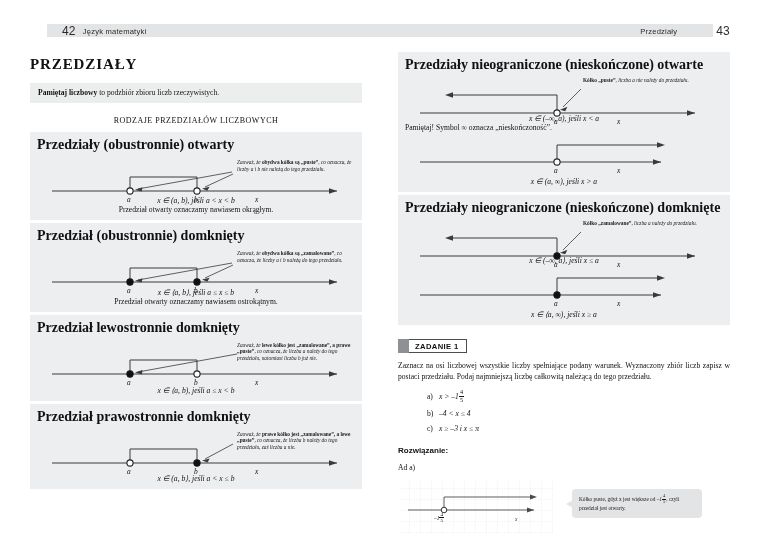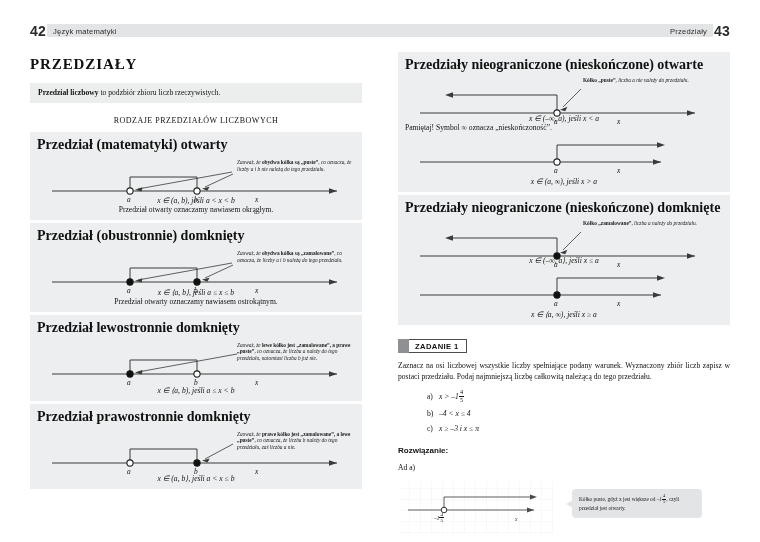--- a/index.html
+++ b/index.html
@@ -25,21 +25,21 @@
     position:relative; height:14px; margin-top:24px;
     display:flex; align-items:center; gap:7px;
     font-family:"Liberation Sans", sans-serif;
     font-size:7.5px; letter-spacing:.2px; color:#2b2b2b;
   }
   .runhead .bar {
     position:absolute; top:0; height:13px; background:#e3e4e6;
   }
   .runhead-left .bar { left:17px; right:-18px; }
   .runhead-right .bar { left:-18px; right:17px; }
-  .runhead .folio { position:relative; z-index:2; font-weight:700; font-size:14px; }
+  .runhead .folio { position:relative; z-index:2; font-weight:400; font-size:12px;margin-left:32px; }
   .runhead .titletxt { position:relative; z-index:2; font-size:7.6px; }
   .runhead-right { justify-content:flex-end; }
 
   
   h1.chapter {
     font-size:15px; font-weight:700; letter-spacing:.9px;
     margin:18px 0 10px 0; font-family:"Liberation Serif", serif;
   }
 
   .defbox {
@@ -119,27 +119,27 @@
 
     <div class="runhead runhead-left">
       <div class="bar"></div>
       <span class="folio">42</span>
       <span class="titletxt">Język matematyki</span>
     </div>
 
     <h1 class="chapter">PRZEDZIAŁY</h1>
 
     <div class="defbox">
-      <b>Przedział liczbowy</b><span> to podzbiór zbioru liczb rzeczywistych.</span>
+      <b>Pamiętaj liczbowy</b><span> to podzbiór zbioru liczb rzeczywistych.</span>
     </div>
 
     <div class="section-title">RODZAJE PRZEDZIAŁÓW LICZBOWYCH</div>
 
     <div class="panel">
-      <h3>Przedział (matematyki) otwarty</h3>
+      <h3>Przedziały (obustronnie) otwarty</h3>
       <svg width="330" height="52" viewBox="0 0 330 52">
         <line x1="15" y1="38" x2="300" y2="38" stroke="#3a3a3a" stroke-width="1"></line>
         <polygon points="300,38 292,35.2 292,40.8" fill="#3a3a3a"></polygon>
         <path d="M93,38 L93,24 L160,24 L160,38" fill="none" stroke="#3a3a3a" stroke-width="1"></path>
         <circle cx="93" cy="38" r="3.1" fill="#ffffff" stroke="#222" stroke-width="1.1"></circle>
         <circle cx="160" cy="38" r="3.1" fill="#ffffff" stroke="#222" stroke-width="1.1"></circle>
         <text x="90" y="49" font-size="7.4" fill="#111">a</text>
         <text x="157" y="49" font-size="7.4" fill="#111">b</text>
         <text x="218" y="49" font-size="7.4" fill="#111">x</text>
         <path d="M101,36 L195,19" fill="none" stroke="#3a3a3a" stroke-width=".8"></path>

